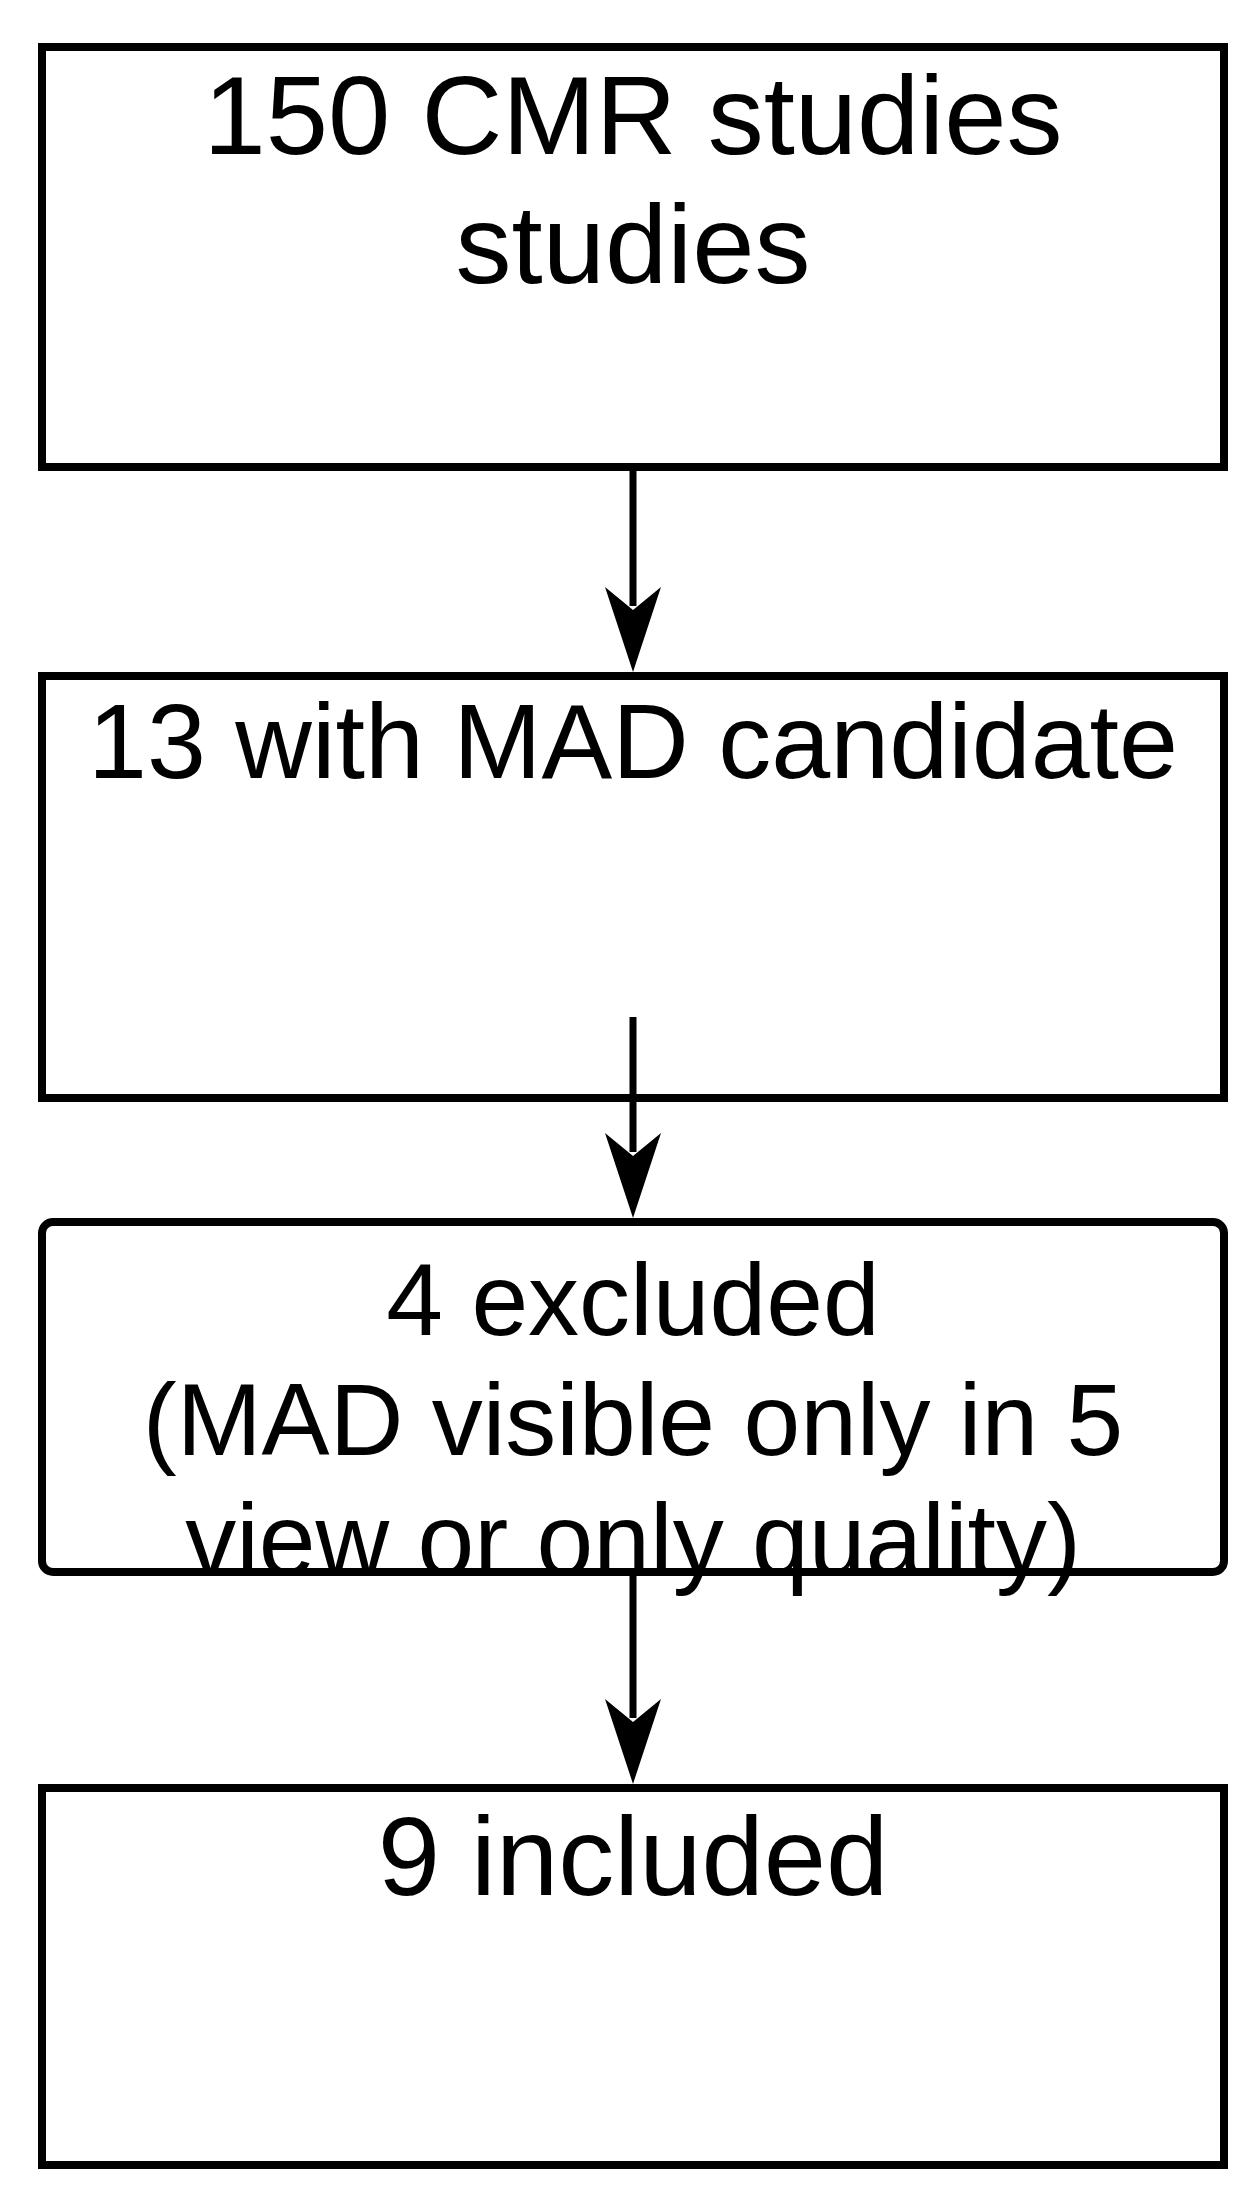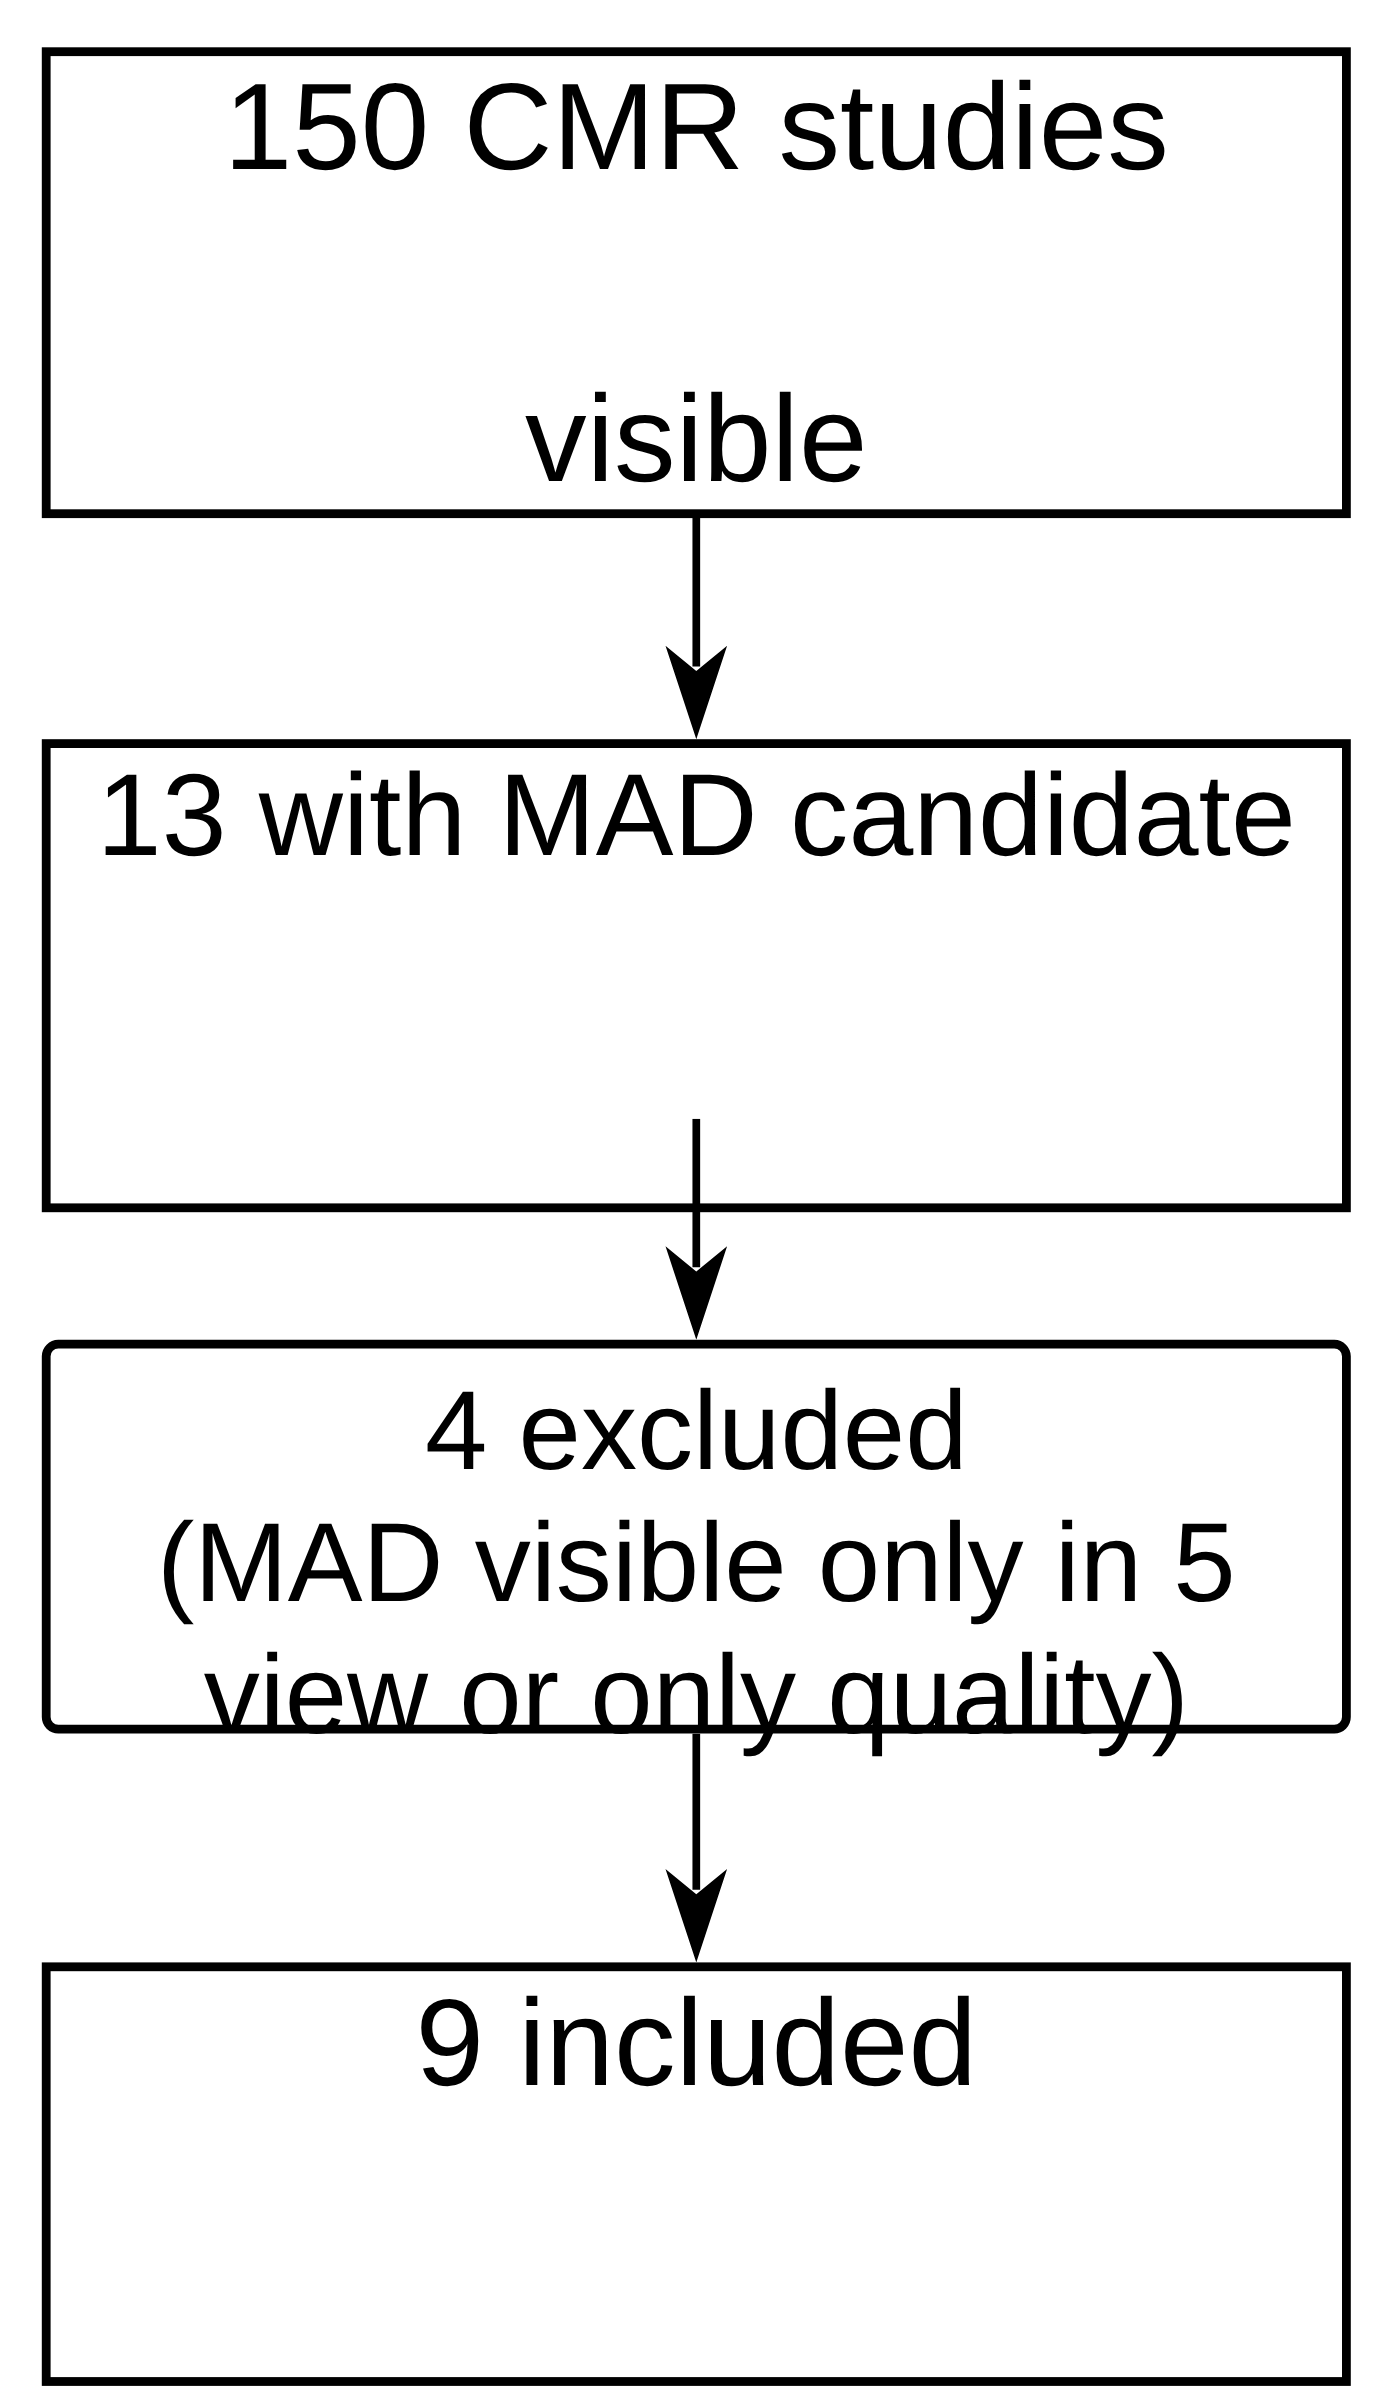--- a/index.html
+++ b/index.html
@@ -15,21 +15,21 @@
   .flow-box {
     position: absolute;
     left: 38px;
     width: 1190px;
     border: 8px solid #000000;
     box-sizing: border-box;
     background: #ffffff;
     display: flex;
     flex-direction: column;
     align-items: center;
-    justify-content: space-between;
+    justify-content: flex-start;
     text-align: center;
     font-weight: 400;
     letter-spacing: 0px;
   }
   .flow-box .line { white-space: nowrap; }
 
   #box-screened  { top: 43px;   height: 428px; font-size: 112px; line-height: 129px; }
   #box-candidate { top: 672px;  height: 430px; font-size: 106px; line-height: 122px; }
   #box-excluded  { top: 1218px; height: 358px; font-size: 102px; line-height: 120px; padding-top: 14px; border-radius: 15px; }
   #box-included  { top: 1784px; height: 385px; font-size: 112px; line-height: 129px; padding-bottom: 32px; }
@@ -44,21 +44,21 @@
   #arrow-2 { top: 1017px; height: 201px; }
   #arrow-3 { top: 1576px; height: 208px; }
 </style>
 </head>
 <body>
 
 <div class="canvas">
 
   <div class="flow-box" id="box-screened">
     <div class="line">150 CMR studies</div>
-    <div class="line">visible</div>
+    <div class="line">studies</div>
   </div>
 
   <svg class="arrow" id="arrow-1" viewBox="0 0 80 201" xmlns="http://www.w3.org/2000/svg" aria-hidden="true">
     <line x1="40" y1="0" x2="40" y2="135" stroke="#000000" stroke-width="7"></line>
     <path d="M40,201 L12,116 L40,139 L68,116 Z" fill="#000000"></path>
   </svg>
 
   <div class="flow-box" id="box-candidate">
     <div class="line">13 with MAD candidate</div>
   </div>

